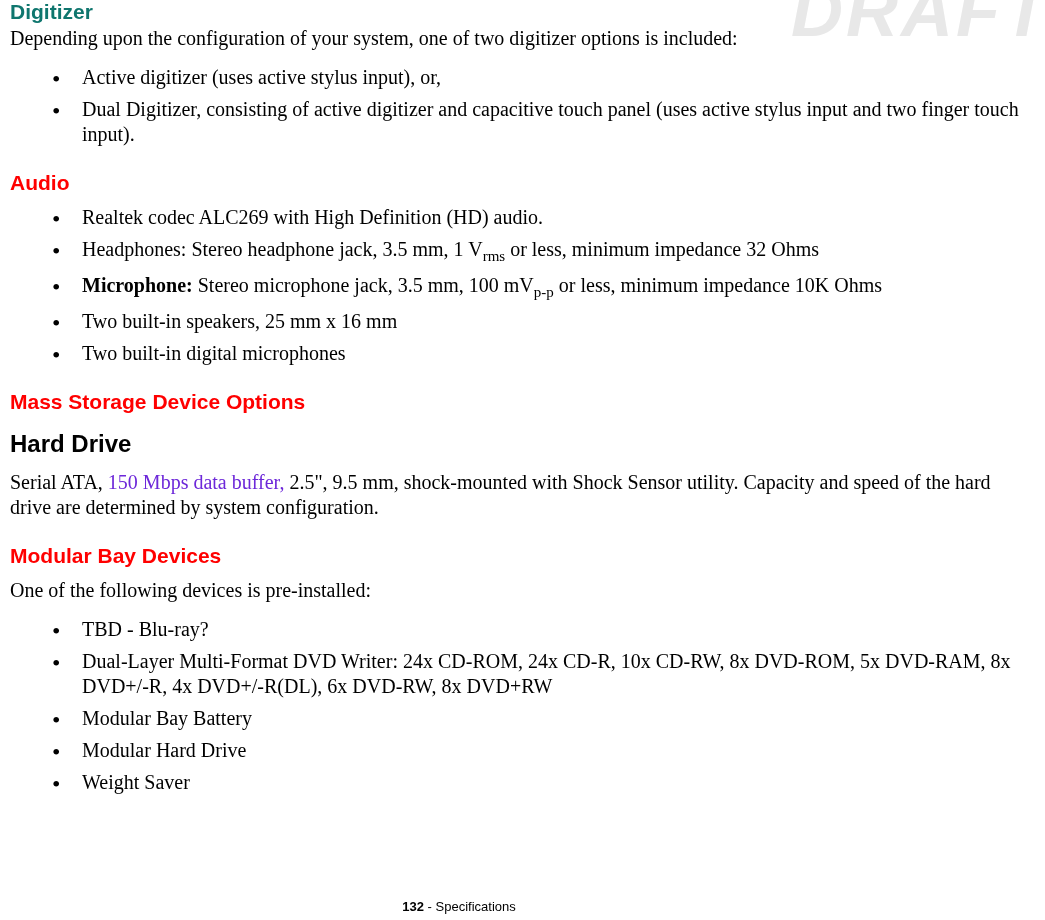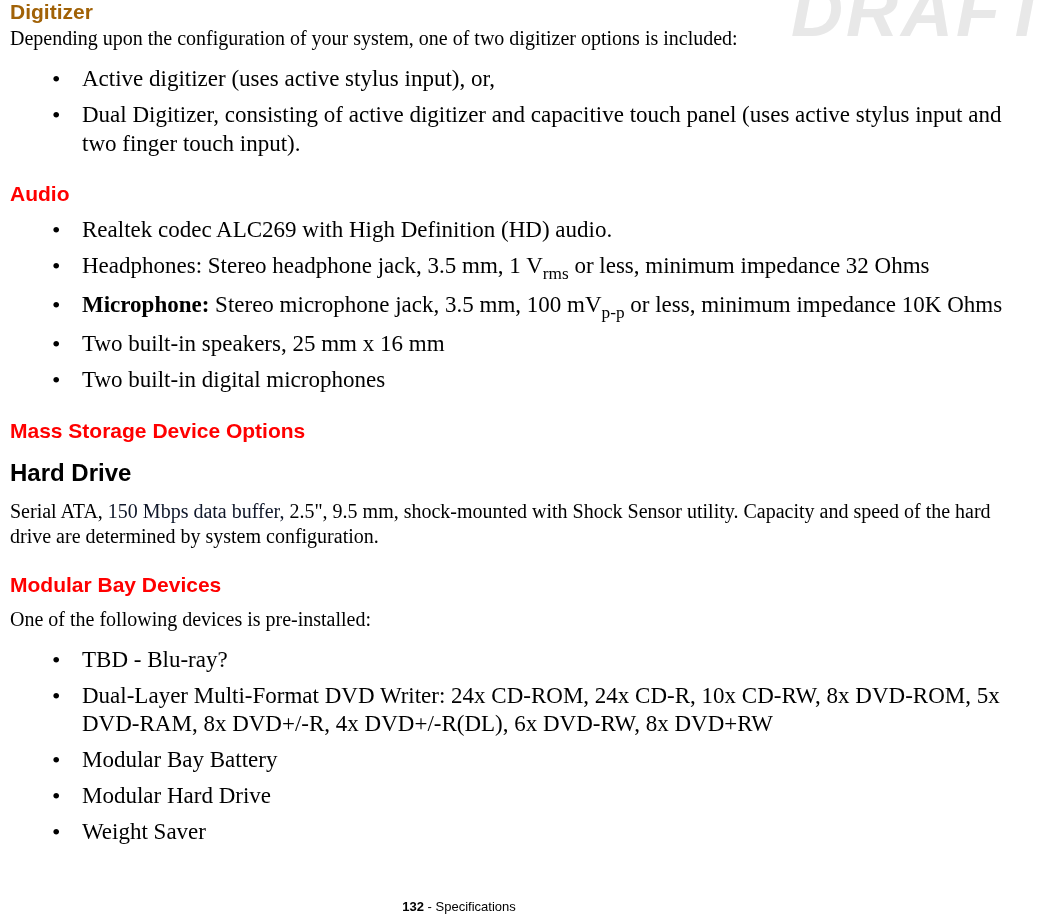--- a/index.html
+++ b/index.html
@@ -9,21 +9,21 @@
       margin: 0;
       padding: 0 10px;
       box-sizing: border-box;
       background: #fff;
       color: #000;
       position: relative;
     }
     .section-heading {
       font-family: Arial, Helvetica, sans-serif;
       font-weight: bold;
-      color: #a16207;
+      color: #0f766e;
       font-size: 21px;
       margin: 0 0 2px 0;
     }
     .sub-heading {
       font-family: Arial, Helvetica, sans-serif;
       font-weight: bold;
       color: #ff0000;
       font-size: 21px;
       margin: 7px 0 10px 0;
     }
@@ -39,38 +39,38 @@
       line-height: 1.25;
       margin: 0;
     }
     ul.bullets {
       list-style: none;
       padding: 0 0 0 42px;
       margin: 14px 0 0 0;
     }
     ul.bullets li {
       position: relative;
-      font-size: 23px;
+      font-size: 20px;
       line-height: 1.25;
       margin: 0 0 7px 0;
       padding-left: 30px;
     }
     ul.bullets li::before {
       content: "•";
       position: absolute;
       left: 0;
       font-size: 24px;
       line-height: 1;
       top: 2px;
     }
     .bold {
       font-weight: bold;
     }
     .blue {
-      color: #0f172a;
+      color: #6d28d9;
     }
     sub.sub {
       font-size: 0.75em;
       vertical-align: sub;
     }
     .footer {
       position: absolute;
       bottom: 6px;
       left: 0;
       width: 918px;

